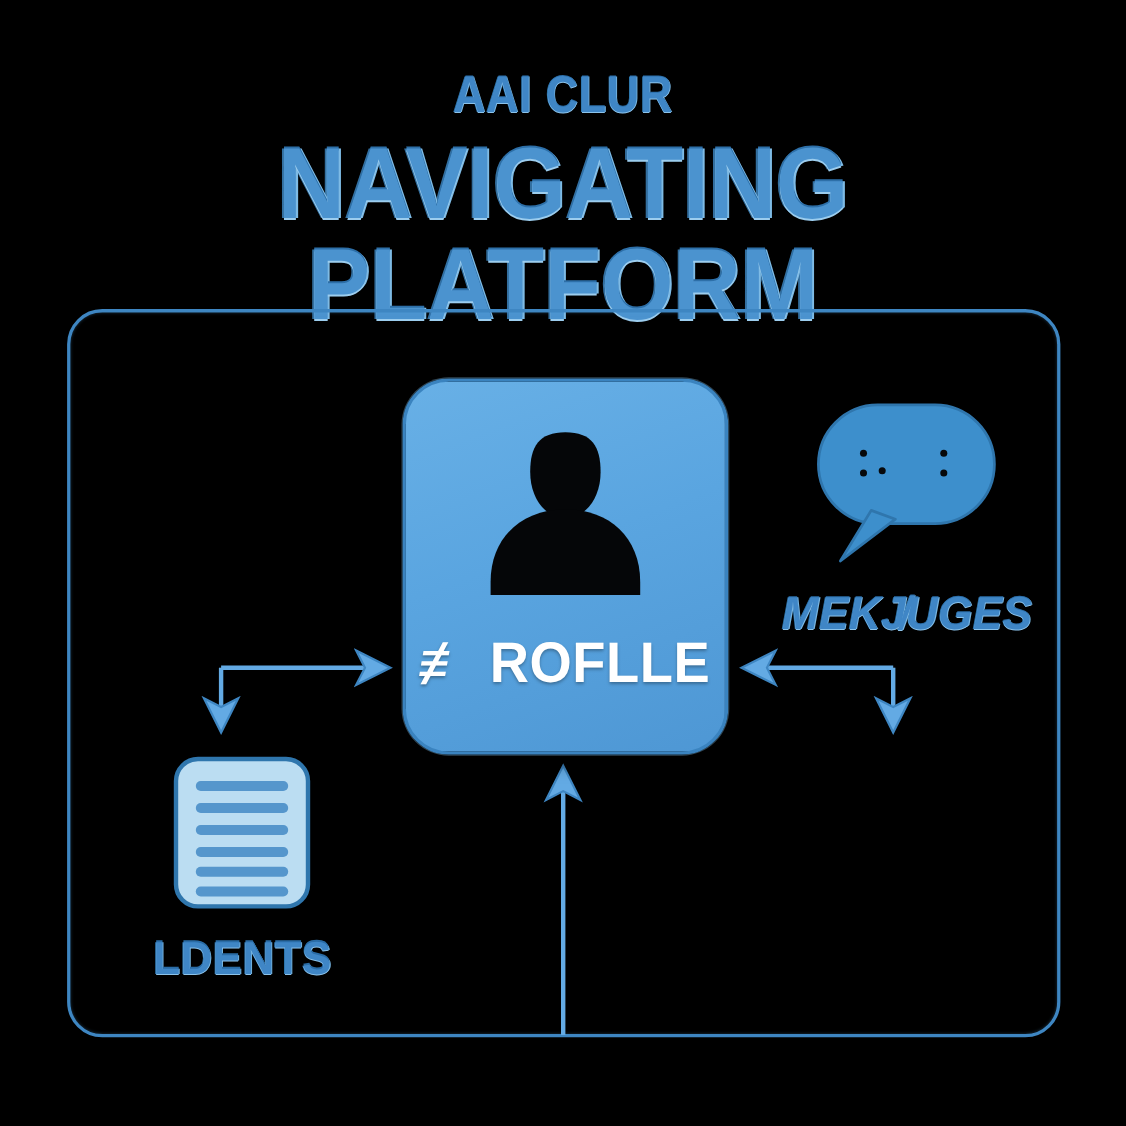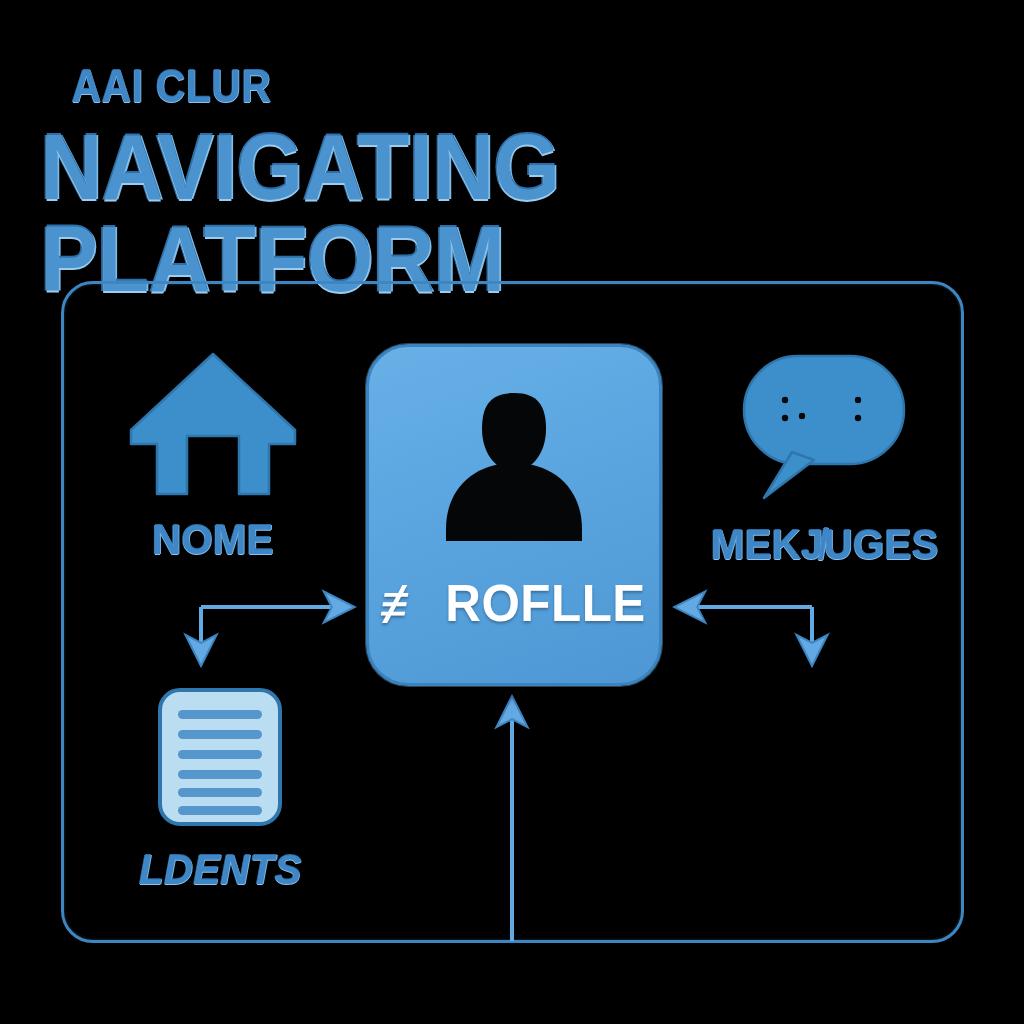--- a/index.html
+++ b/index.html
@@ -18,21 +18,21 @@
     height: 1024px;
     background: #000000;
   }
 
   
   .title-block {
     position: absolute;
     top: 62px;
     left: 0;
     width: 1024px;
-    text-align: left;
+    text-align: center;
   }
 
   .title-small {
     font-family: "Liberation Sans Narrow", "Liberation Sans", sans-serif;
     font-weight: 700;
     font-size: 47px;
     letter-spacing: 1px;
     color: #3f86c6;
     line-height: 1.0;
     transform: scaleX(0.86);
@@ -92,22 +92,22 @@
        0 1px 0 #8cc3ea,
        0 -1px 0 #2a6ca6,
        1px 0 0 #74b3df,
       -1px 0 0 #2e74ab;
   }
 
   .icon-box { position: relative; }
 
   
   #node-home      { left: 118px; top: 348px;  width: 190px; }
-  #node-messages  { left: 700px; top: 352px;  width: 250px; }
-  #node-documents { left: 100px; top: 686px;  width: 240px; font-style: italic; }
+  #node-messages  { left: 700px; top: 364px;  width: 250px; font-style: italic; }
+  #node-documents { left: 100px; top: 686px;  width: 240px; }
   #node-search    { left: 712px; top: 686px;  width: 240px; }
 
   #node-home .node-label      { margin-top: 12px; }
   #node-messages .node-label  { margin-top: 10px; }
   #node-documents .node-label { margin-top: 14px; }
   #node-search .node-label    { margin-top: 12px; }
 
   
   #profile-tile {
     position: absolute;
@@ -196,28 +196,20 @@
     </g>
     <g>
       <path d="M812,607 L812,662" fill="none" stroke="#63aae4" stroke-width="4" marker-end="url(#ah)" stroke-linecap="butt"></path>
     </g>
 
     <g>
       <path d="M512,941 L512,700" fill="none" stroke="#63aae4" stroke-width="4" marker-end="url(#ah)" stroke-linecap="butt"></path>
     </g>
   </svg>
 
-  <div class="node" id="node-home">
-    <div class="icon-box">
-      <svg width="172" height="152" viewBox="0 0 172 152">
-        <path d="M86,6 L168,82 L168,96 L142,96 L142,146 L112,146 L112,88 L60,88 L60,146 L30,146 L30,96 L4,96 L4,82 Z" fill="#3d8fcc" stroke="#2f76ad" stroke-width="2.5" stroke-linejoin="round"></path>
-      </svg>
-    </div>
-    <div class="node-label">NOME</div>
-  </div>
 
   <div class="node" id="node-messages">
     <div class="icon-box">
       <svg width="170" height="155" viewBox="0 0 170 155">
         <rect x="4" y="4" width="160" height="108" rx="54" ry="54" fill="#3d8fcc" stroke="#2f76ad" stroke-width="2.5"></rect>
         <path d="M52,100 L24,146 L74,108 Z" fill="#3d8fcc" stroke="#2f76ad" stroke-width="2.5" stroke-linejoin="round"></path>
         <circle cx="45" cy="48" r="3.2" fill="#07090b"></circle>
         <circle cx="45" cy="66" r="3.2" fill="#07090b"></circle>
         <circle cx="62" cy="64" r="3.2" fill="#07090b"></circle>
         <circle cx="118" cy="48" r="3.2" fill="#07090b"></circle>

